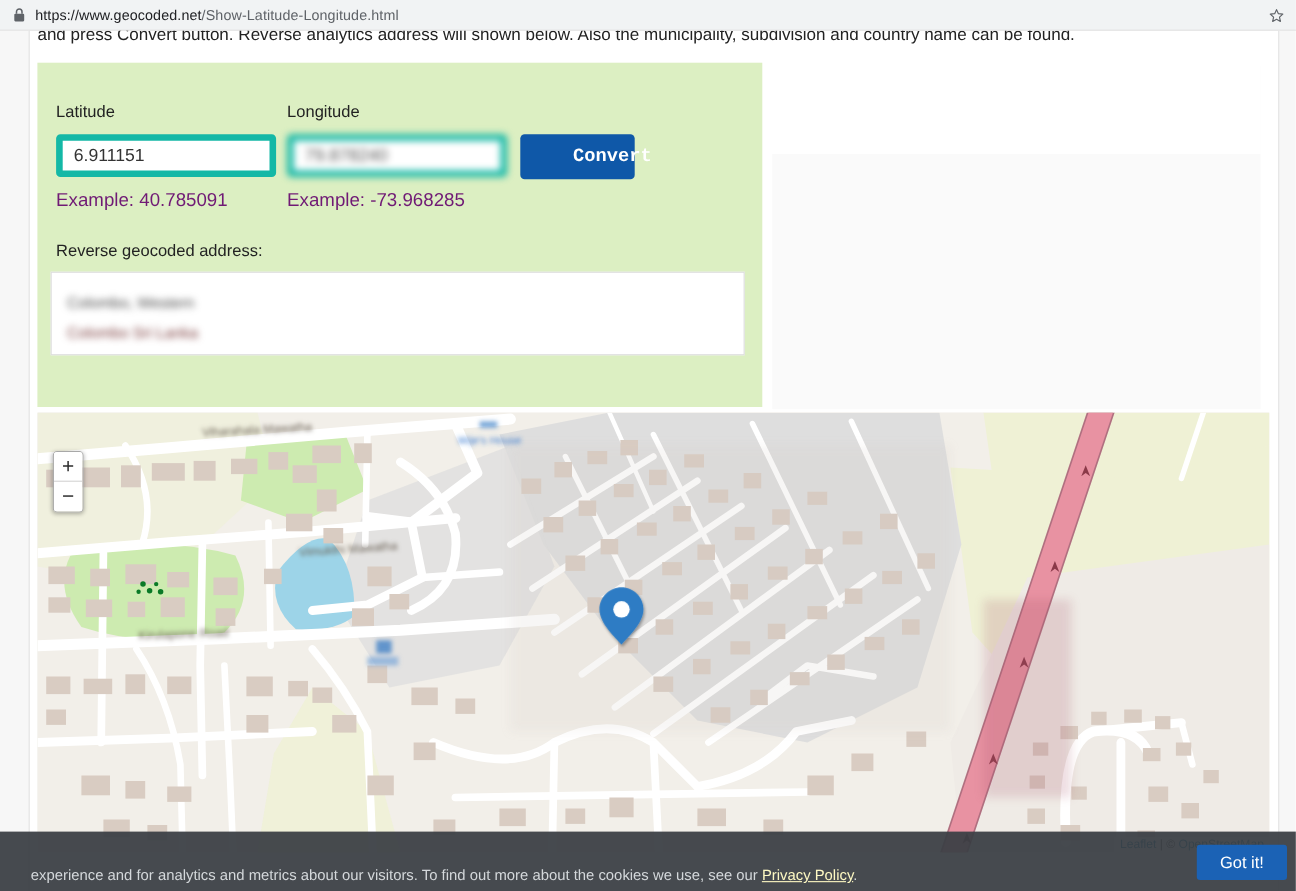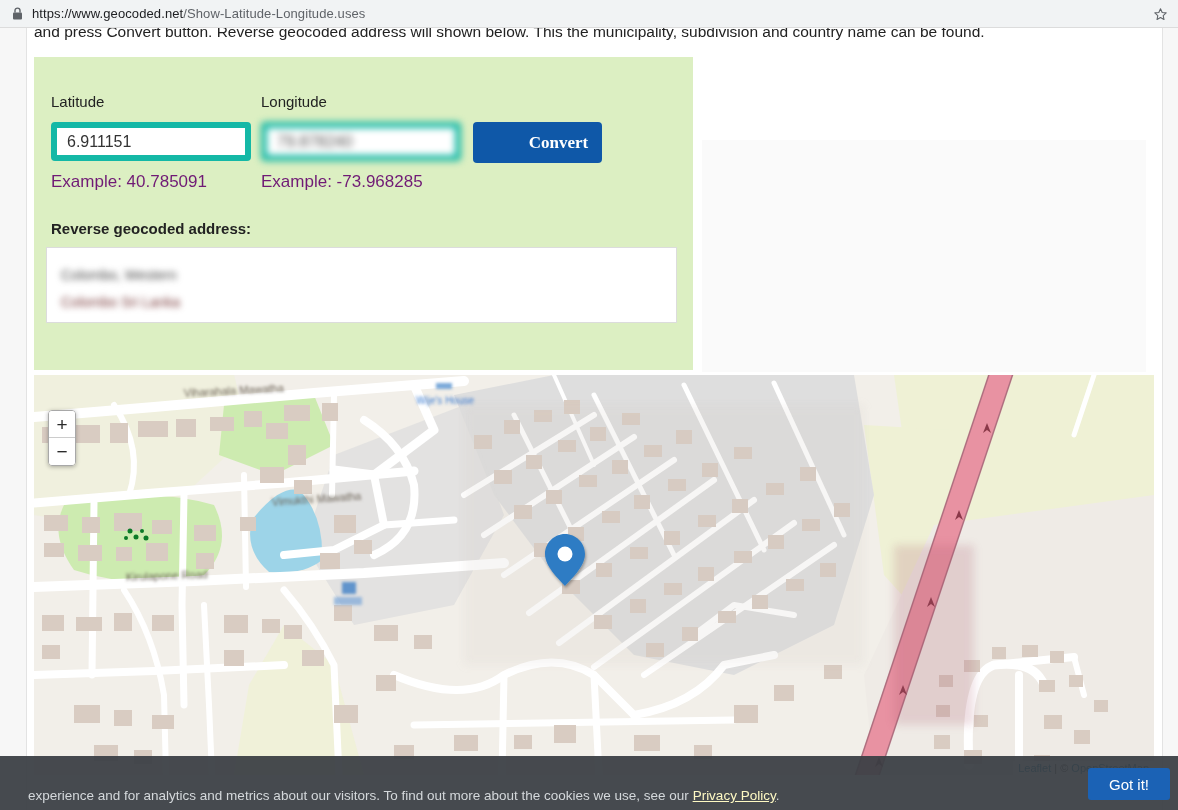--- a/index.html
+++ b/index.html
@@ -87,32 +87,32 @@
     font-family: "Liberation Sans", sans-serif;
     outline: none;
   }
   .example-text {
     position: absolute;
     font-size: 17px; color: #701a75;
   }
   #convert-button {
     position: absolute;
     left: 439px; top: 65px;
-    width: 129px; height: 41px;
+    width: 104px; height: 41px;
     background: #0f58a8;
     color: #ffffff;
     font-size: 17px; font-weight: bold;
     border: none; border-radius: 4px;
     cursor: pointer;
-    font-family: Liberation Serif, serif;
+    font-family: Liberation Mono, monospace;
     padding-left: 48px;
   }
   #rga-label {
     position: absolute; left: 17px; top: 163px;
-    font-size: 15px; color: #222; font-weight: bold;
+    font-size: 15px; color: #222;
   }
   #rga-box {
     position: absolute; left: 12px; top: 190px;
     width: 631px; height: 76px;
     background: #ffffff;
     border: 1px solid #dcdcdc;
     padding: 14px 14px 0 14px;
   }
   .blur-text {
     font-size: 14px;
@@ -223,33 +223,33 @@
 </head>
 <body>
 
 <div id="browser-bar">
   <span id="lock-icon">
     <svg width="11" height="13" viewBox="0 0 11 13">
       <rect x="1" y="5.5" width="9" height="7" rx="1" fill="#5f6368"></rect>
       <path d="M3 5.5 V3.6 a2.5 2.5 0 0 1 5 0 V5.5" fill="none" stroke="#5f6368" stroke-width="1.4"></path>
     </svg>
   </span>
-  <span id="url-text"><span>https://www.geocoded.net</span><span class="dim">/Show-Latitude-Longitude.uses</span></span>
+  <span id="url-text"><span>https://www.geocoded.net</span><span class="dim">/Show-Latitude-Longitude.html</span></span>
   <span id="star-button">
     <svg width="15" height="15" viewBox="0 0 24 24">
       <path d="M12 2.8l2.7 5.9 6.4.7-4.8 4.3 1.3 6.3L12 16.9l-5.6 3.1 1.3-6.3L2.9 9.4l6.4-.7z" fill="none" stroke="#5f6368" stroke-width="1.7" stroke-linejoin="round"></path>
     </svg>
   </span>
 </div>
 
 <div id="page">
   <div id="page-left-gutter"></div>
   <div id="page-right-gutter"></div>
 
-  <div id="intro-text">and press Convert button. Reverse geocoded address will shown below. This the municipality, subdivision and country name can be found.</div>
+  <div id="intro-text">and press Convert button. Reverse analytics address will shown below. Also the municipality, subdivision and country name can be found.</div>
 
   <div id="converter-panel">
 
     <div class="field-label" style="left:17px; top:36px;">Latitude</div>
     <div class="field-label" style="left:227px; top:36px;">Longitude</div>
 
     <input class="text-input" style="left: 17px; top: 65px; width: 200px;" type="text" value="6.911151">
     <input class="text-input blur-input" style="left: 227px; top: 65px; width: 200px;" type="text" value="79.878240">
 
     <button id="convert-button">Convert</button>

